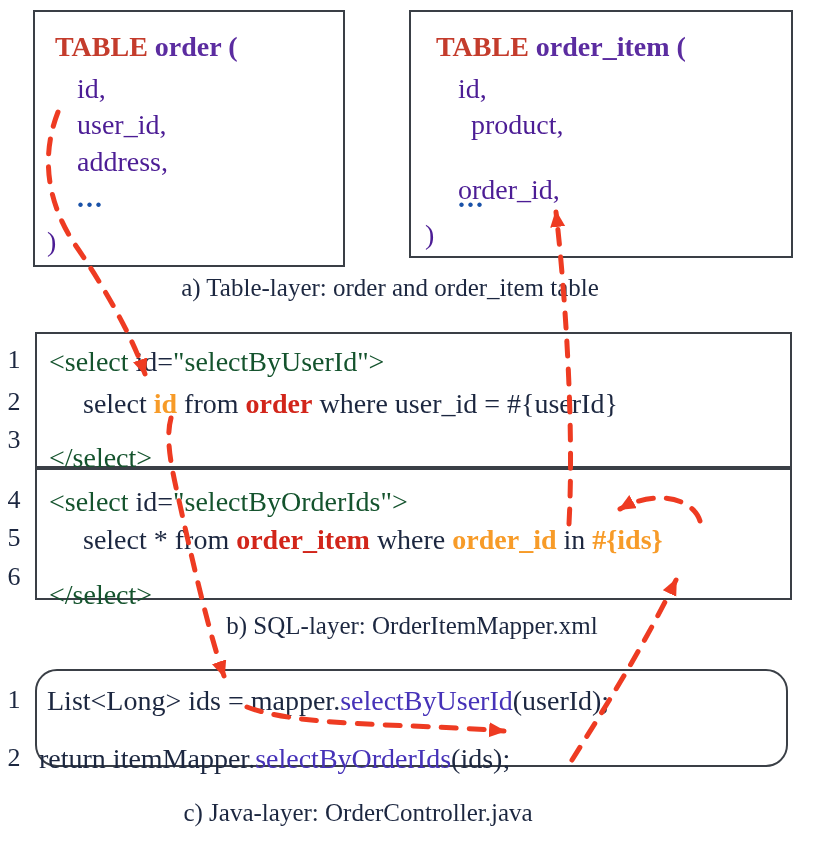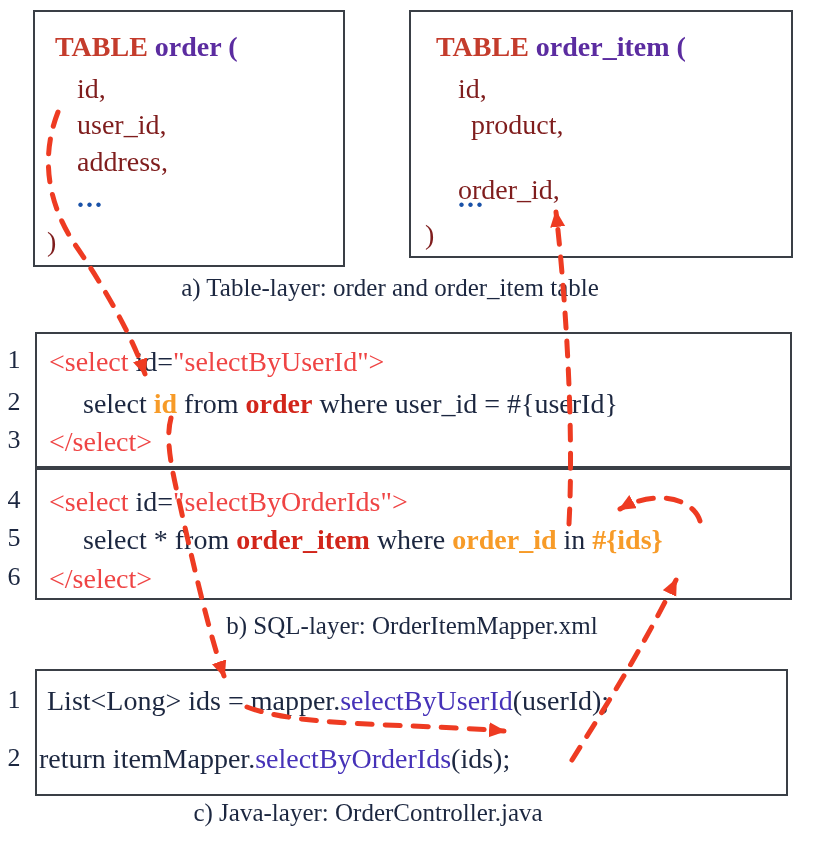--- a/index.html
+++ b/index.html
@@ -21,22 +21,22 @@
   .tbl{font-size:28px;}
   .lnum{
     position:absolute;left:0;width:28px;height:40px;line-height:40px;
     text-align:center;font-size:26px;color:#1c2740;
   }
   .caption{
     position:absolute;text-align:center;
     font-size:25px;color:#1c2740;white-space:pre;
   }
   .c-navy{color:#1c2740;margin-top:36px;}
-  .c-maroon{color:#ef4444;}
-  .c-blue{color:#7f1d1d;}
+  .c-maroon{color:#14532d;margin-top:16px;}
+  .c-blue{color:#4c1d95;}
   .c-bluebold{color:#1a52a8;font-weight:bold;letter-spacing:2px;}
   .c-purple{color:#5b2ca0;font-weight:bold;}
   .c-violet{color:#4632b8;}
   .c-orange{color:#f79b28;font-weight:bold;}
   .c-red{color:#d2251a;font-weight:bold;}
   .c-kwred{color:#c43c2c;font-weight:bold;}
   .indent{padding-left:34px;}
   #arrow-overlay{position:absolute;left:0;top:0;z-index:5;pointer-events:none;}
 </style>
 </head>
@@ -81,26 +81,26 @@
     <div class="row code" style="left:12px;top:12px;"><span class="c-maroon">&lt;select </span><span class="c-navy">id=</span><span class="c-maroon">"selectByOrderIds"&gt;</span></div>
     <div class="row code indent" style="left:12px;top:50px;"><span class="c-navy">select * from </span><span class="c-red">order_item</span><span class="c-navy"> where </span><span class="c-orange">order_id</span><span class="c-navy"> in </span><span class="c-orange">#{ids}</span></div>
     <div class="row code c-maroon" style="left:12px;top:89px;">&lt;/select&gt;</div>
   </div>
 
   <div class="caption" style="left:0;top:612px;width:824px;">b) SQL-layer: OrderItemMapper.xml</div>
 
   <div class="lnum" style="top:680px;">1</div>
   <div class="lnum" style="top:738px;">2</div>
 
-  <div class="box" style="left:35px;top:669px;width:753px;height:127px;">
+  <div class="box" style="left:35px;top:669px;width:753px;height:98px;border-radius:22px;">
     <div class="row code" style="left:10px;top:10px;"><span class="c-navy">List&lt;Long&gt; ids = mapper.</span><span class="c-violet">selectByUserId</span><span class="c-navy">(userId);</span></div>
     <div class="row code" style="left:2px;top:68px;"><span class="c-navy">return itemMapper.</span><span class="c-violet">selectByOrderIds</span><span class="c-navy">(ids);</span></div>
   </div>
 
-  <div class="caption" style="left:18px;top:799px;width:700px;">c) Java-layer: OrderController.java</div>
+  <div class="caption" style="left:8px;top:799px;width:700px;">c) Java-layer: OrderController.java</div>
 
   <svg id="arrow-overlay" width="814" height="852" viewBox="0 0 814 852">
     <defs>
       <marker id="ah" markerUnits="userSpaceOnUse" markerWidth="20" markerHeight="16" refX="15" refY="7.5" orient="auto">
         <path d="M0,0 L17,7.5 L0,15 Z" fill="#ee3b22"></path>
       </marker>
     </defs>
     <g fill="none" stroke="#ee3b22" stroke-width="5" stroke-linecap="round" stroke-dasharray="15 13">
       <path d="M 58 112 C 40 158, 48 205, 76 246 C 98 278, 130 330, 145 374" marker-end="url(#ah)"></path>
       <path d="M 171 418 C 165 440, 172 470, 180 505 C 190 550, 208 630, 224 676" marker-end="url(#ah)"></path>

